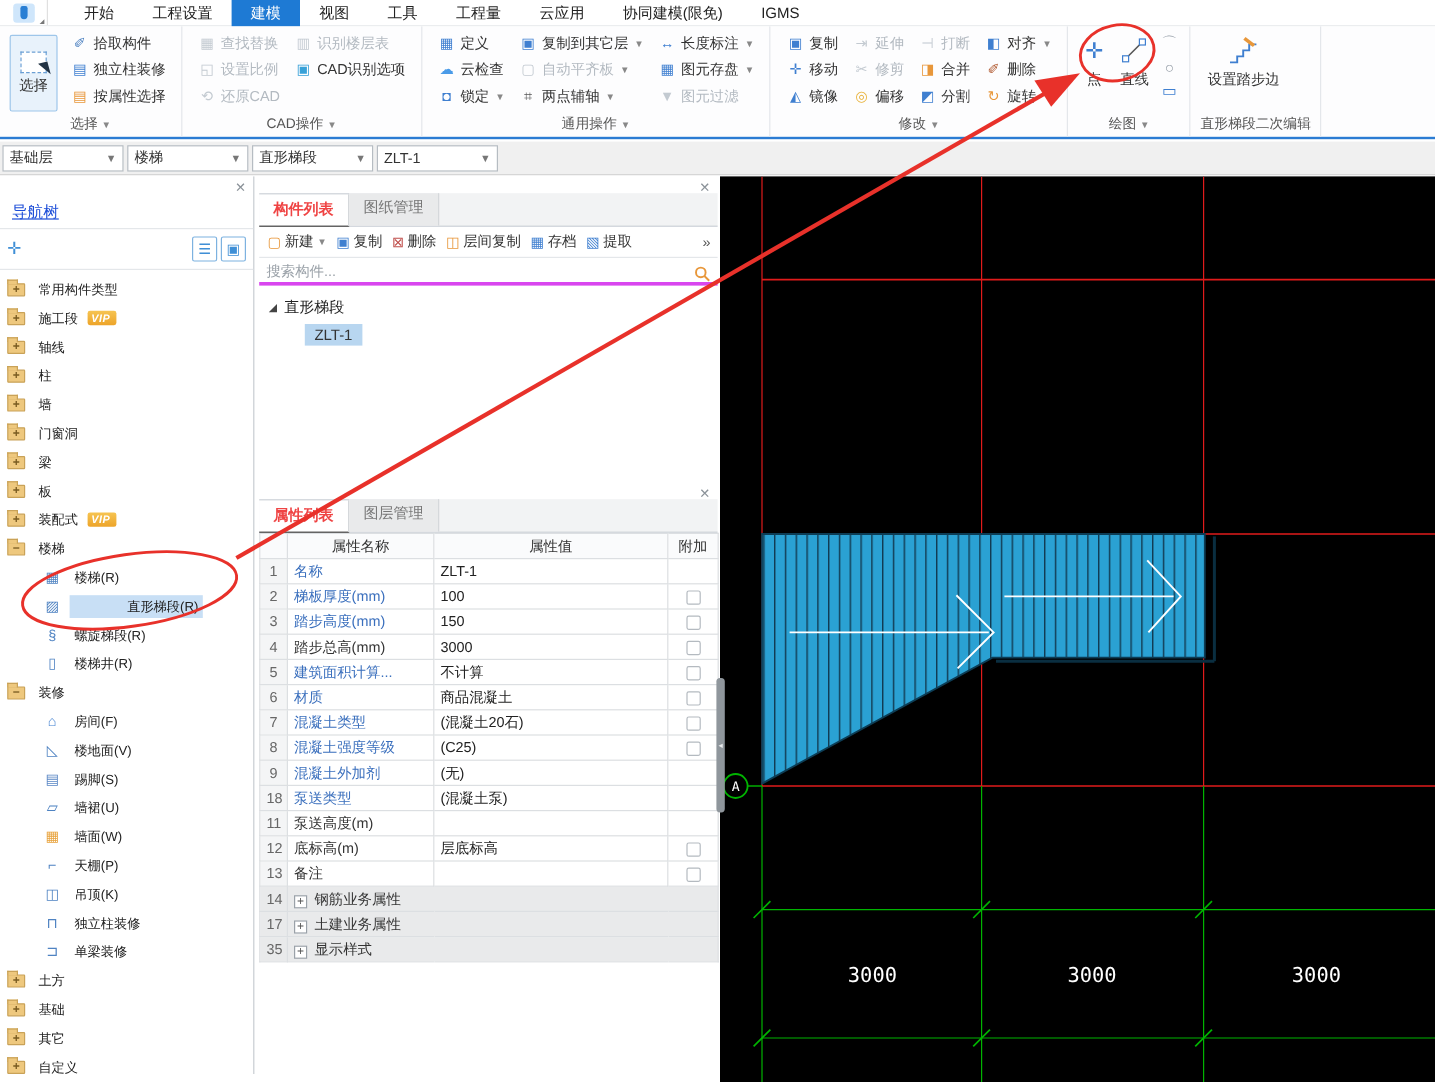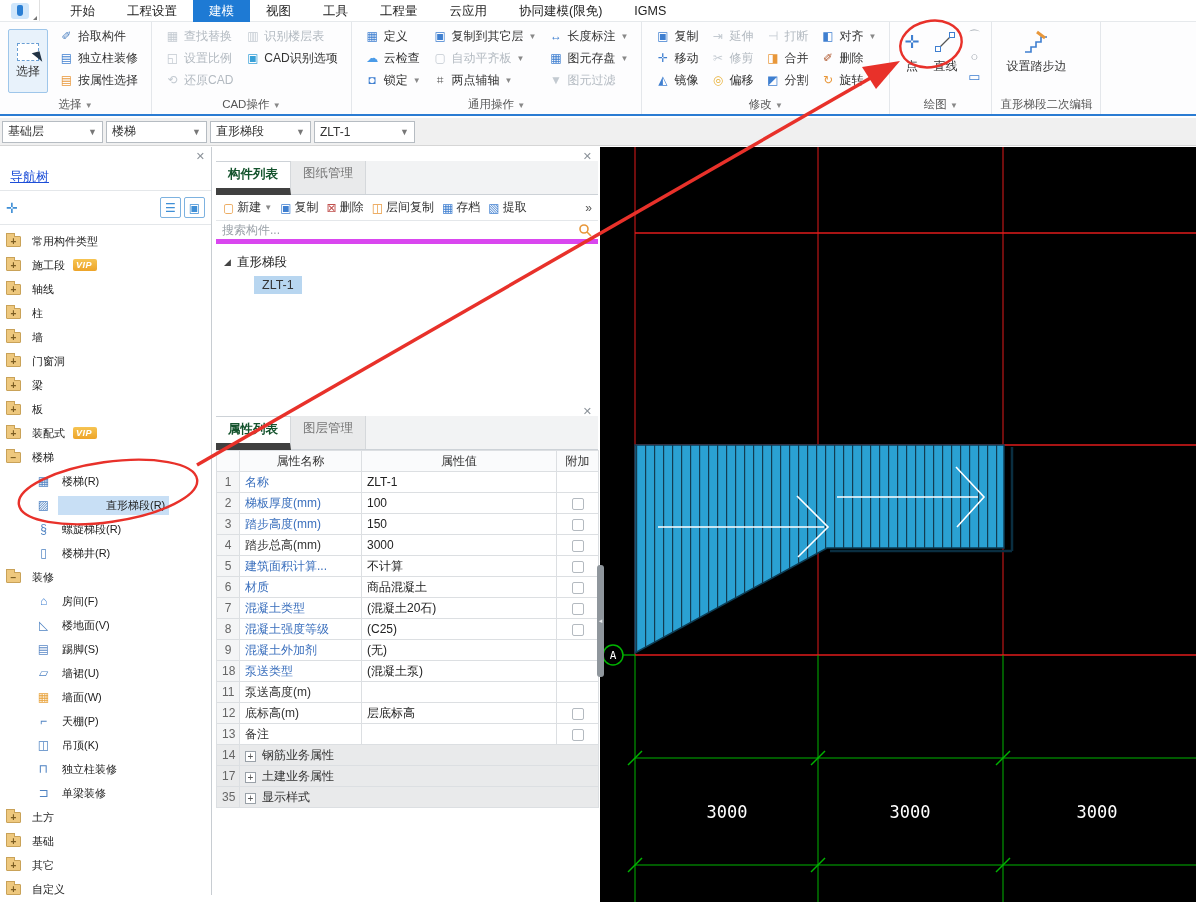--- a/index.html
+++ b/index.html
@@ -57,26 +57,26 @@
   .folder::before { content:""; position:absolute; left:-1px; top:-4px; width:7px; height:3px; background:#eec87e; border:1px solid #c9a258; border-bottom:none; }
   .folder i { position:absolute; left:0; top:0; right:0; bottom:0; font-style:normal; font-size:10px; line-height:10px; text-align:center; color:#7a5c22; font-weight:bold; }
   .leafic { width:15px; margin-right:7px; text-align:center; font-size:12px; flex:none; }
   .navlabel { font-size:11px; color:#222; padding:2px 4px; white-space:nowrap; }
   .navrow.sel .navlabel { background:#c8dff5;padding-left:48px; }
   .vip { margin-left:4px; background:linear-gradient(#f6c452,#eda429); color:#fff; font-size:9px; font-weight:bold; font-style:italic; padding:1px 5px 1px 3px; border-radius:2px; letter-spacing:.5px; }
 
   .midpanel { position:absolute; left:216px; top:147px; width:382px; height:755px; background:#fff; }
   .tabsrow { display:flex; border-bottom:1px solid #cdd2d7; background:#f2f3f4; margin-top:14px; }
   .tab { padding:4px 12px 5px; font-size:12.5px; color:#777; background:#e9eaeb; border-right:1px solid #d5d8db; }
-  .tab.active { background:#fff; color:#14532d; font-weight:bold; border-top:1px solid #cdd2d7; border-bottom:7px solid #404040; margin-bottom:-1px; }
+  .tab.active { background:#fff; color:#ef4444; font-weight:bold; border-top:1px solid #cdd2d7; border-bottom:1px solid #404040; margin-bottom:-1px; }
   .comp-toolbar { height:26px; display:flex; align-items:center; gap:2px; padding:0 4px; border-bottom:1px solid #e4e7ea; font-size:12px; white-space:nowrap; }
   .ct-item { display:flex; align-items:center; gap:3px; padding:0 3px; }
   .ct-item .ic { font-size:12px; }
   .ct-more { margin-left:auto; color:#555; font-size:12px; padding-right:2px; }
-  .searchrow { height:23px; display:flex; align-items:center; padding:0 6px; border-bottom:5px solid #d946ef; color:#9aa1a8; }
+  .searchrow { height:23px; display:flex; align-items:flex-end; padding:0 6px; border-bottom:3px solid #d946ef; color:#9aa1a8; }
   .searchrow .ph { flex:1; font-size:12px; }
   .complist { padding:6px 0; }
   .comp-group { height:24px; display:flex; align-items:center; padding-left:8px; font-size:12.5px; color:#222; }
   .comp-group .tri { font-size:9px; margin-right:6px; color:#444; }
   .comp-item { height:22px; display:flex; align-items:center; margin-left:38px; }
   .comp-item span { background:#b8d6f0; padding:2px 8px; font-size:12.5px; }
 
   .propspanel { position:absolute; left:216px; top:404px; width:382px; height:395px; background:#fff; }
   .propx { position:absolute; right:6px; top:1px; color:#8b9299; font-size:11px; }
   .props-tabsrow { display:flex; border-bottom:1px solid #cdd2d7; background:#f2f3f4; margin-top:12px; }

